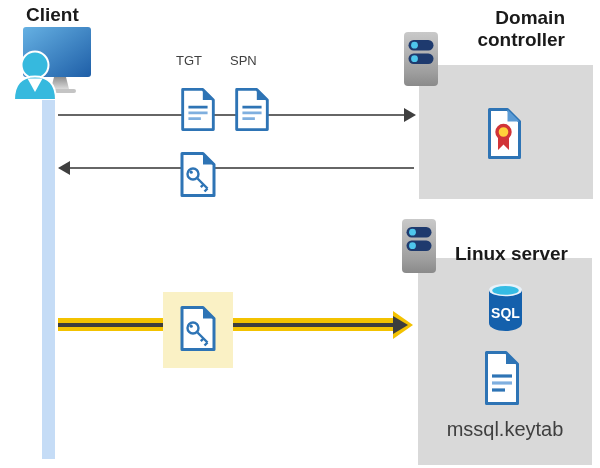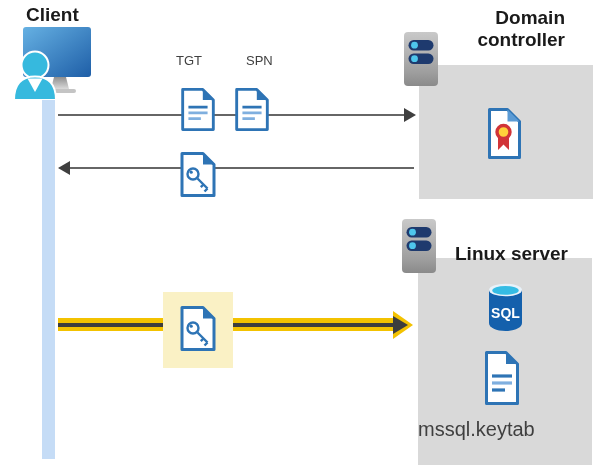--- a/index.html
+++ b/index.html
@@ -4,21 +4,21 @@
 <style>
   html,body{margin:0;padding:0;background:#ffffff;}
   #canvas{
     position:relative;width:600px;height:468px;background:#ffffff;overflow:hidden;
     font-family:"Liberation Sans", sans-serif;
   }
   .abs{position:absolute;}
   .box{background:#D9D9D9;}
   .bold-label{font-size:19px;font-weight:700;color:#1A1A1A;line-height:22px;}
   .ticket-label{font-size:13px;color:#404040;}
-  .keytab-label{font-size:20px;color:#3F3F3F;text-align:left;}
+  .keytab-label{font-size:20px;color:#3F3F3F;text-align:center;}
   .lifeline{background:#C5DCF6;}
   .hline{background:#666666;height:2px;}
   .tri{width:0;height:0;}
   .tri-right{border-top:7px solid transparent;border-bottom:7px solid transparent;border-left:12px solid #3F3F3F;}
   .tri-left{border-top:7px solid transparent;border-bottom:7px solid transparent;border-right:12px solid #3F3F3F;}
   .gold-band{background:#F3C200;}
   .gold-core{background:#3D3D3D;}
   .tri-gold{border-top:14px solid transparent;border-bottom:14px solid transparent;border-left:20px solid #F3C200;}
   .tri-gold-core{border-top:9px solid transparent;border-bottom:9px solid transparent;border-left:15px solid #3D3D3D;}
   .highlight{background:#FAF1C5;}
@@ -154,18 +154,18 @@
       <path d="M3.5 2.5 H23 L34.5 14 V53.5 H3.5 Z" fill="#FFFFFF" stroke="#2E74B5" stroke-width="3" stroke-linejoin="round"></path>
       <path d="M23 2.5 L34.5 14 H23 Z" fill="#2E74B5"></path>
       <line x1="9" y1="26" x2="29" y2="26" stroke="#2E74B5" stroke-width="3.2"></line>
       <line x1="9" y1="33" x2="29" y2="33" stroke="#7FAFDF" stroke-width="3.2"></line>
       <line x1="9" y1="40" x2="22" y2="40" stroke="#2E74B5" stroke-width="3.2"></line>
     </svg>
   </div>
 
   <div class="abs bold-label" style="left:26px;top:4px;">Client</div>
   <div class="abs ticket-label" style="left:176px;top:53px;">TGT</div>
-  <div class="abs ticket-label" style="left:246px;top:53px;">SPN</div>
+  <div class="abs ticket-label" style="left:230px;top:53px;">SPN</div>
   <div class="abs bold-label" style="left:455px;top:7px;width:110px;text-align:right;">Domain controller</div>
   <div class="abs bold-label" style="left:455px;top:243px;white-space:nowrap;">Linux server</div>
   <div class="abs keytab-label" style="left:418px;top:418px;width:174px;">mssql.keytab</div>
 
 </div>
 
 </body></html>

